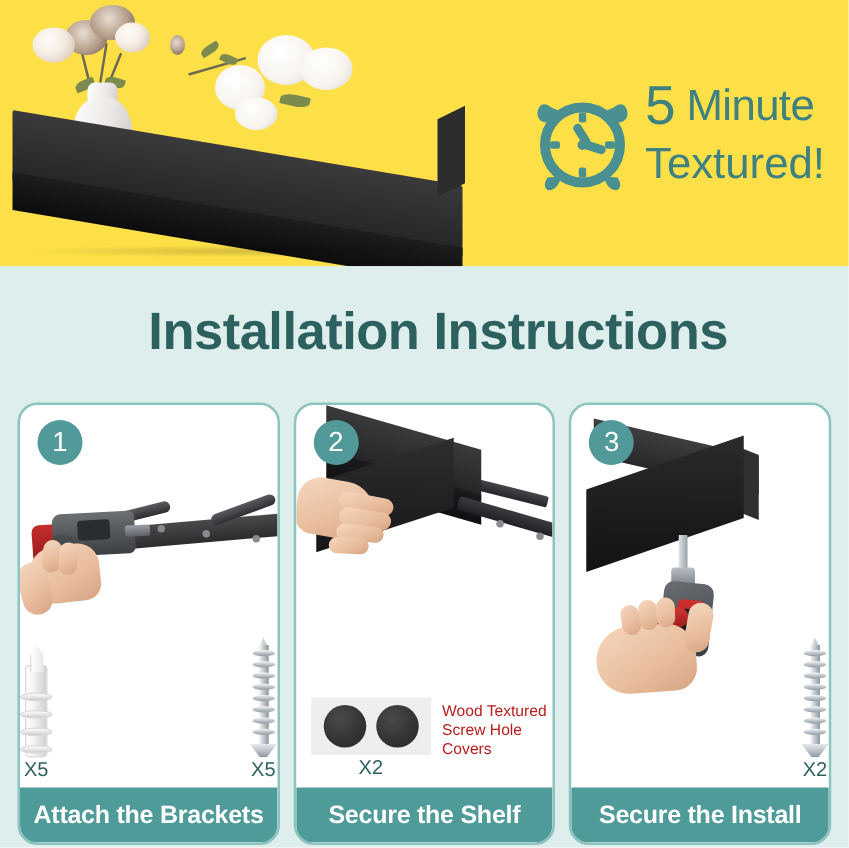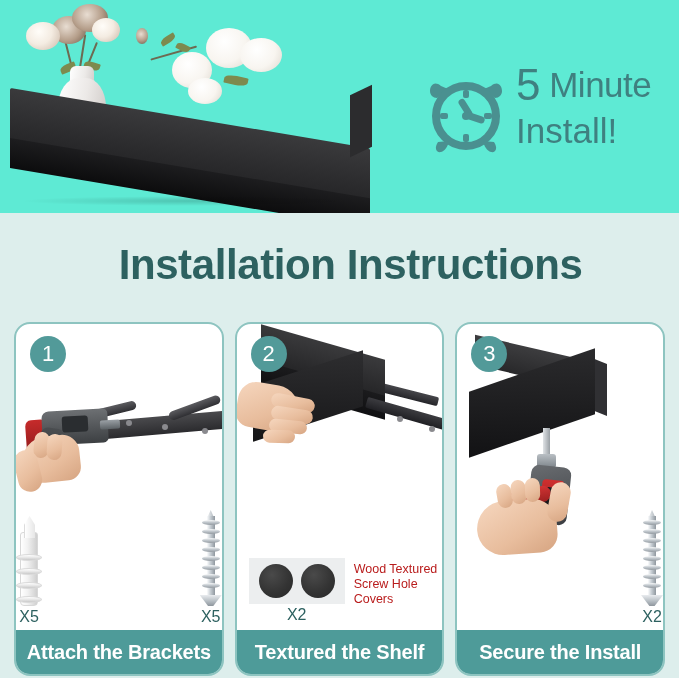--- a/index.html
+++ b/index.html
@@ -18,21 +18,21 @@
     width: 679px;
     height: 678px;
     background: #ffffff;
   }
 
   
   .hero {
     position: absolute;
     left: 0; top: 0;
     width: 679px; height: 213px;
-    background: #5eead4;
+    background: #fde047;
     overflow: hidden;
   }
   .hero-badge {
     position: absolute;
     left: 424px; top: 62px;
     width: 240px; height: 100px;
   }
   .clock-icon {
     position: absolute;
     left: 0; top: 8px;
@@ -544,21 +544,21 @@
           <rect x="60" y="43" width="8" height="6" rx="2"></rect>
           <rect x="38" y="28" width="7" height="20" rx="3.5" transform="rotate(-32 41.5 38)"></rect>
           <rect x="39" y="44" width="22" height="7" rx="3.5" transform="rotate(18 50 47.5)"></rect>
           <circle cx="42" cy="46" r="4"></circle>
           <path d="M14 72 C10 78 12 83 17 82 C21 81 24 76 25 71 Z"></path>
           <path d="M70 72 C74 78 72 83 67 82 C63 81 60 76 59 71 Z"></path>
         </g>
       </svg>
       <div class="badge-text">
         <div><span class="big">5</span>&nbsp;<span>Minute</span></div>
-        <div class="badge-line2">Install!</div>
+        <div class="badge-line2">Textured!</div>
       </div>
     </div>
   </div>
 
   <div class="panel">
     <div class="panel-title">Installation Instructions</div>
 
     <div class="cards">
 
       <div class="card">
@@ -645,21 +645,21 @@
                 <div class="cover-dot"></div>
                 <div class="cover-dot"></div>
               </div>
               <div class="qty">X2</div>
             </div>
             <div class="covers-label">Wood Textured
 Screw Hole
 Covers</div>
           </div>
         </div>
-        <div class="card-footer">Textured the Shelf</div>
+        <div class="card-footer">Secure the Shelf</div>
       </div>
 
       <div class="card">
         <div class="card-body">
           <div class="step-badge">3</div>
 
           <div class="ill">
             <div class="c3-shelf-top"></div>
             <div class="c3-shelf-edge"></div>
             <div class="c3-shelf-face"></div>

